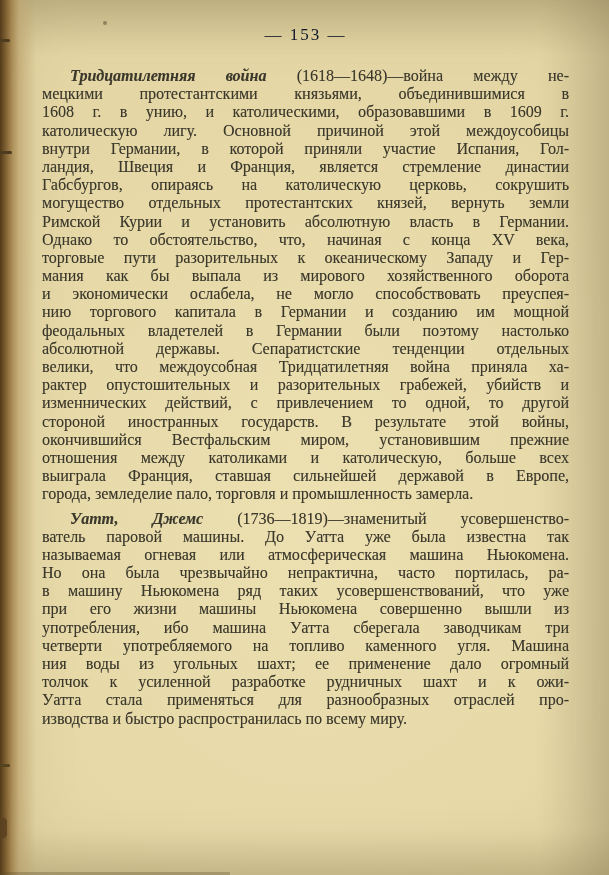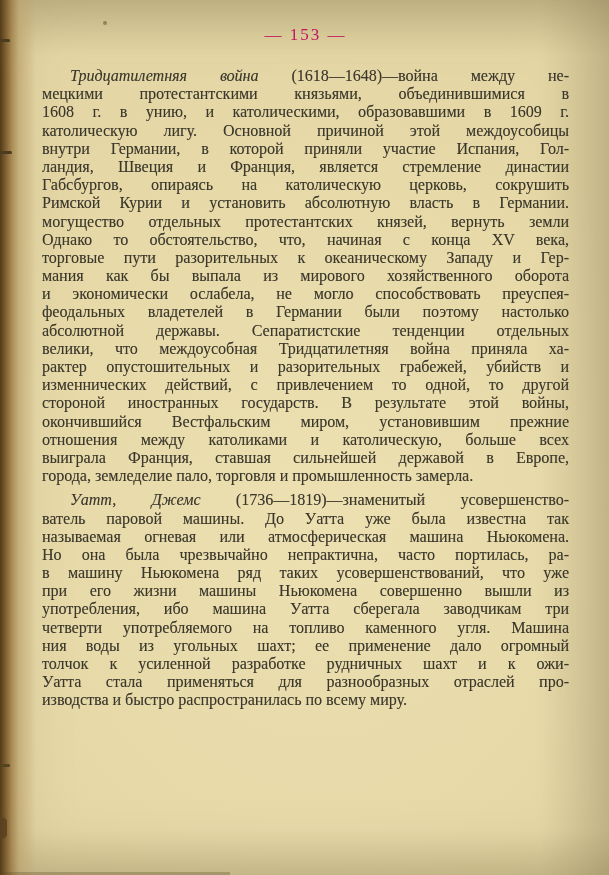--- a/index.html
+++ b/index.html
@@ -52,38 +52,38 @@
   .speck-3 { left: 0; top: 764px; width: 10px; height: 3px; background: #55421f; border-radius: 2px; }
   .speck-4 { left: 0; top: 818px; width: 7px; height: 20px; background: #5a4120; border-radius: 0 4px 4px 0; opacity: .85; }
   .speck-5 { left: 103px; top: 21px; width: 4px; height: 4px; background: rgba(92,80,48,0.55); border-radius: 50%; }
   .speck-6 { left: 0; bottom: 0; width: 230px; height: 3px; background: rgba(92,75,40,0.30); }
 
   
   .page-number {
     position: absolute; top: 25px; left: 42px; width: 527px;
     text-align: center;
     font-size: 17px; letter-spacing: 2px;
-    color: #be185d;
+    color: #0f172a;
   }
   .text-block {
     position: absolute; top: 67px; left: 42px; width: 527px;
     color: #3a372b;
     font-size: 16px;
     text-shadow: 0.3px 0.3px 0 rgba(58,55,43,0.35);
   }
   .entry-2 { margin-top: 6px; }
   .line {
     line-height: 18.2px; height: 18.2px;
     text-align: justify;
     text-align-last: justify;
     white-space: nowrap0; 
   }
   .line.first { text-indent: 28px; }
   .line.last  { text-align-last: left; }
-  .term { font-style: italic; }
+  .term { font-style: italic; font-weight: bold; }
 </style>
 </head>
 <body>
 
 <div class="page">
 
   <div class="highlight"></div>
   <div class="shade-top"></div>
   <div class="shade-right"></div>
   <div class="shade-bottom"></div>
@@ -103,26 +103,27 @@
 
     <div class="entry entry-1">
       <div class="line first"><i class="term">Тридцатилетняя война</i>
         <span>(1618—1648)—война между не-</span></div>
       <div class="line">мецкими протестантскими князьями, объединившимися в</div>
       <div class="line">1608 г. в унию, и католическими, образовавшими в 1609 г.</div>
       <div class="line">католическую лигу. Основной причиной этой междоусобицы</div>
       <div class="line">внутри Германии, в которой приняли участие Испания, Гол-</div>
       <div class="line">ландия, Швеция и Франция, является стремление династии</div>
       <div class="line">Габсбургов, опираясь на католическую церковь, сокрушить</div>
+      <div class="line">могущество отдельных протестантских князей, вернуть земли</div>
       <div class="line">Римской Курии и установить абсолютную власть в Германии.</div>
-      <div class="line">могущество отдельных протестантских князей, вернуть земли</div>
       <div class="line">Однако то обстоятельство, что, начиная с конца XV века,</div>
       <div class="line">торговые пути разорительных к океаническому Западу и Гер-</div>
       <div class="line">мания как бы выпала из мирового хозяйственного оборота</div>
       <div class="line">и экономически ослабела, не могло способствовать преуспея-</div>
+      <div class="line">нию торгового капитала в Германии и созданию им мощной</div>
       <div class="line">феодальных владетелей в Германии были поэтому настолько</div>
       <div class="line">абсолютной державы. Сепаратистские тенденции отдельных</div>
       <div class="line">велики, что междоусобная Тридцатилетняя война приняла ха-</div>
       <div class="line">рактер опустошительных и разорительных грабежей, убийств и</div>
       <div class="line">изменнических действий, с привлечением то одной, то другой</div>
       <div class="line">стороной иностранных государств. В результате этой войны,</div>
       <div class="line">окончившийся Вестфальским миром, установившим прежние</div>
       <div class="line">отношения между католиками и католическую, больше всех</div>
       <div class="line">выиграла Франция, ставшая сильнейшей державой в Европе,</div>
       <div class="line last">города, земледелие пало, торговля и промышленность замерла.</div>

